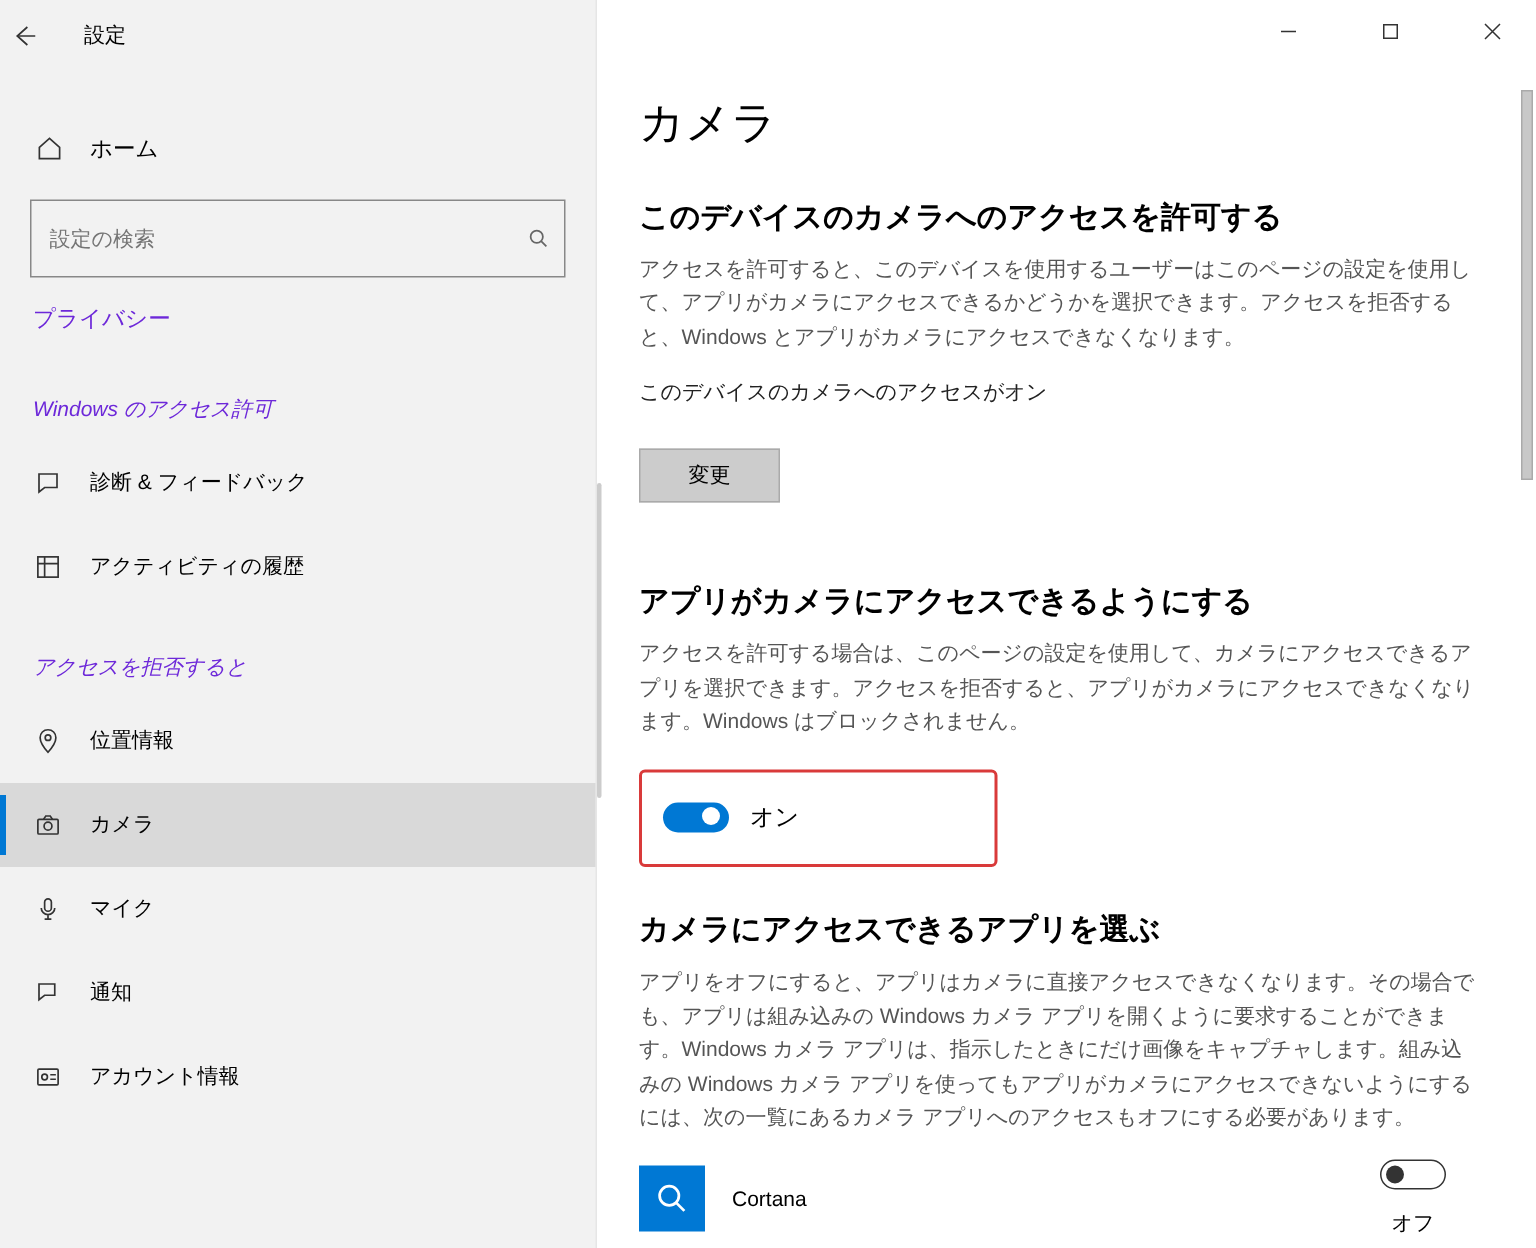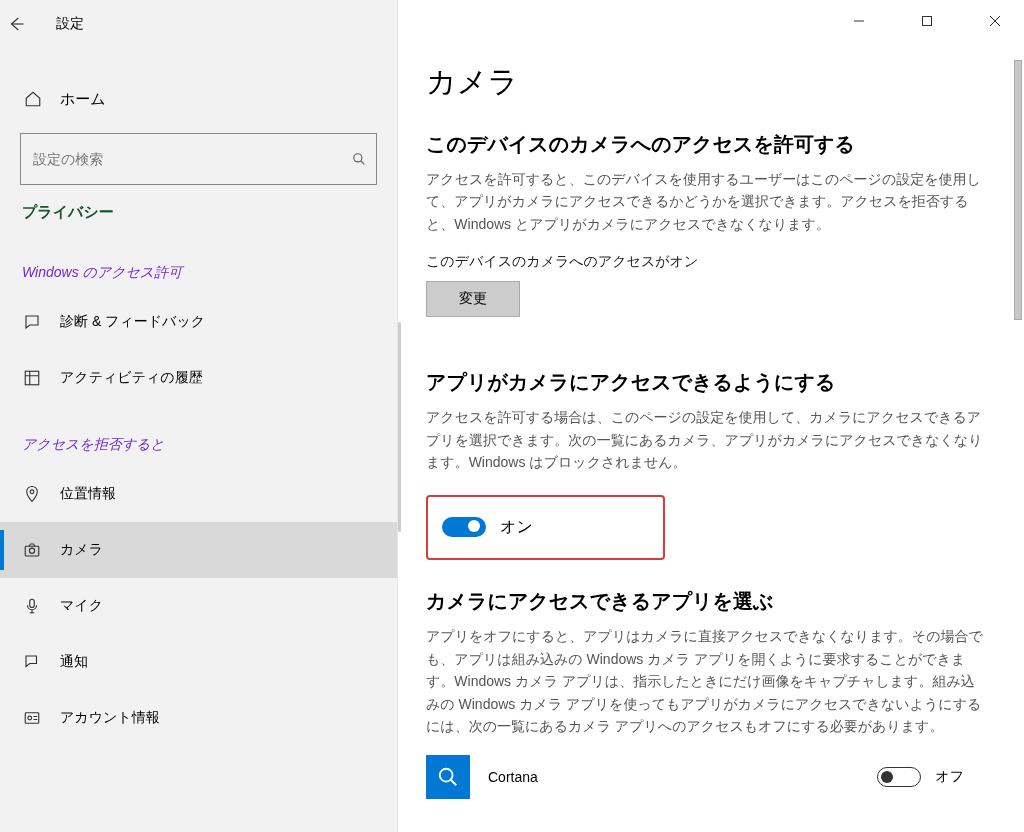--- a/index.html
+++ b/index.html
@@ -59,23 +59,23 @@
   .search-wrap input {
     flex: 1;
     border: none;
     background: transparent;
     font-size: 14px;
     outline: none;
   }
   .search-wrap .mag { color: #666; font-size: 14px; }
   .category {
     padding: 18px 22px 12px 22px;
-    font-weight: 700;
+    font-weight: 400;
     font-size: 15px;
-    color: #14532d;
+    color: #6d28d9;
   }
   .group-label {
     padding: 30px 22px 12px 22px;
     font-size: 14px;
     color: #6d28d9;
     font-style: italic;
   }
   .nav-item {
     display: flex;
     align-items: center;
@@ -145,21 +145,21 @@
   p.desc {
     font-size: 14px;
     color: #555;
     line-height: 1.6;
     margin: 0 40px 18px 0;
     max-width: 560px;
   }
   .subhead {
     font-size: 14px;
     color: #222;
-    margin-bottom: 10px;
+    margin-bottom: 28px;
   }
   .btn {
     display: inline-block;
     background: #ccc;
     border: 1px solid #aaa;
     font-size: 14px;
     padding: 8px 32px;
     cursor: pointer;
   }
   .highlight-box {
@@ -211,20 +211,21 @@
     display: flex;
     align-items: center;
     justify-content: center;
   }
   .app-row .app-toggle-group {
     margin-left: auto;
     margin-right: 60px;
     display: flex;
     align-items: center;
     gap: 14px;
+    flex-direction: column;
   }
   .right-scroll {
     position: absolute;
     right: 2px;
     top: 60px;
     bottom: 12px;
     width: 8px;
   }
   .right-scroll .thumb {
     position: absolute;
@@ -363,21 +364,21 @@
   </div>
 
   <h1 class="page-title">カメラ</h1>
 
   <h2 class="sect">このデバイスのカメラへのアクセスを許可する</h2>
   <p class="desc">アクセスを許可すると、このデバイスを使用するユーザーはこのページの設定を使用して、アプリがカメラにアクセスできるかどうかを選択できます。アクセスを拒否すると、Windows とアプリがカメラにアクセスできなくなります。</p>
   <div class="subhead">このデバイスのカメラへのアクセスがオン</div>
   <button class="btn">変更</button>
 
   <h2 class="sect" style="margin-top:52px">アプリがカメラにアクセスできるようにする</h2>
-  <p class="desc">アクセスを許可する場合は、このページの設定を使用して、カメラにアクセスできるアプリを選択できます。次の一覧にあるカメラ、アプリがカメラにアクセスできなくなります。Windows はブロックされません。</p>
+  <p class="desc">アクセスを許可する場合は、このページの設定を使用して、カメラにアクセスできるアプリを選択できます。アクセスを拒否すると、アプリがカメラにアクセスできなくなります。Windows はブロックされません。</p>
   <div class="highlight-box">
     <div class="toggle on">
         <div class="knob"></div>
       </div>
     <span>オン</span>
   </div>
 
   <h2 class="sect" style="margin-top:28px">カメラにアクセスできるアプリを選ぶ</h2>
   <p class="desc">アプリをオフにすると、アプリはカメラに直接アクセスできなくなります。その場合でも、アプリは組み込みの Windows カメラ アプリを開くように要求することができます。Windows カメラ アプリは、指示したときにだけ画像をキャプチャします。組み込みの Windows カメラ アプリを使ってもアプリがカメラにアクセスできないようにするには、次の一覧にあるカメラ アプリへのアクセスもオフにする必要があります。</p>
 

